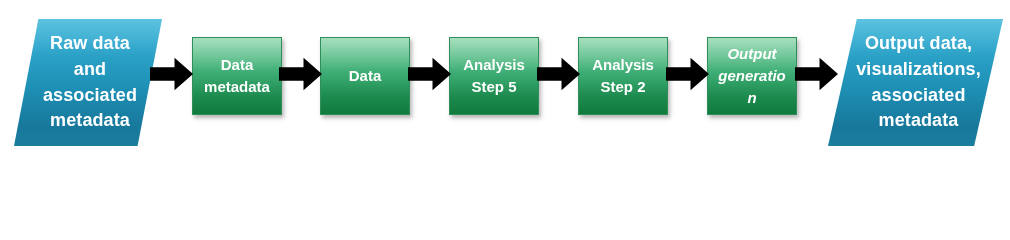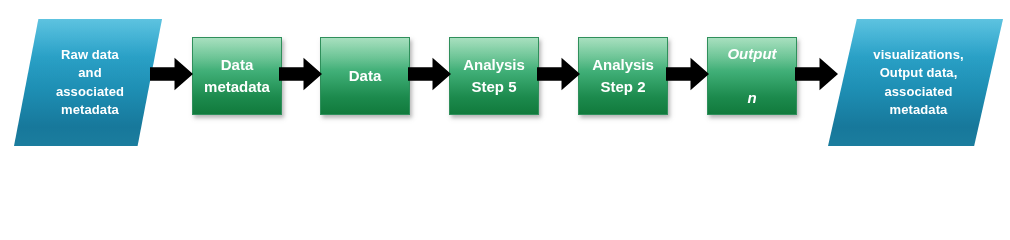--- a/index.html
+++ b/index.html
@@ -44,21 +44,21 @@
   }
   .para-text {
     position: absolute;
     inset: 0;
     display: flex;
     flex-direction: column;
     align-items: center;
     justify-content: center;
     color: #ffffff;
     font-weight: bold;
-    font-size: 13px;
+    font-size: 18px;
     line-height: 1.42;
     text-align: center;
     letter-spacing: 0.1px;
     z-index: 3;
   }
 
   #para-input  { left: 14px;  width: 148px; }
   #para-output { left: 828px; width: 175px; }
   #para-input .para-text  { padding-left: 4px; }
   #para-output .para-text { padding-left: 6px; }
@@ -170,30 +170,30 @@
       <span>Analysis</span><br>
       <span>Step 2</span>
     </div>
   </div>
 
   <div class="arrow" id="arrow-4"></div>
 
   <div class="proc-box" id="proc-4">
     <div class="proc-label">
       <span>Output</span><br>
-      <br>
+      <span>generatio</span><br>
       <span>n</span>
     </div>
   </div>
 
   <div class="arrow" id="arrow-5"></div>
 
   <div class="para-wrap" id="para-output">
     <div class="para-shape"></div>
     <div class="para-text">
+      <span>Output data,</span>
       <span>visualizations,</span>
-      <span>Output data,</span>
       <span>associated</span>
       <span>metadata</span>
     </div>
   </div>
 
 </div>
 
 </body></html>

